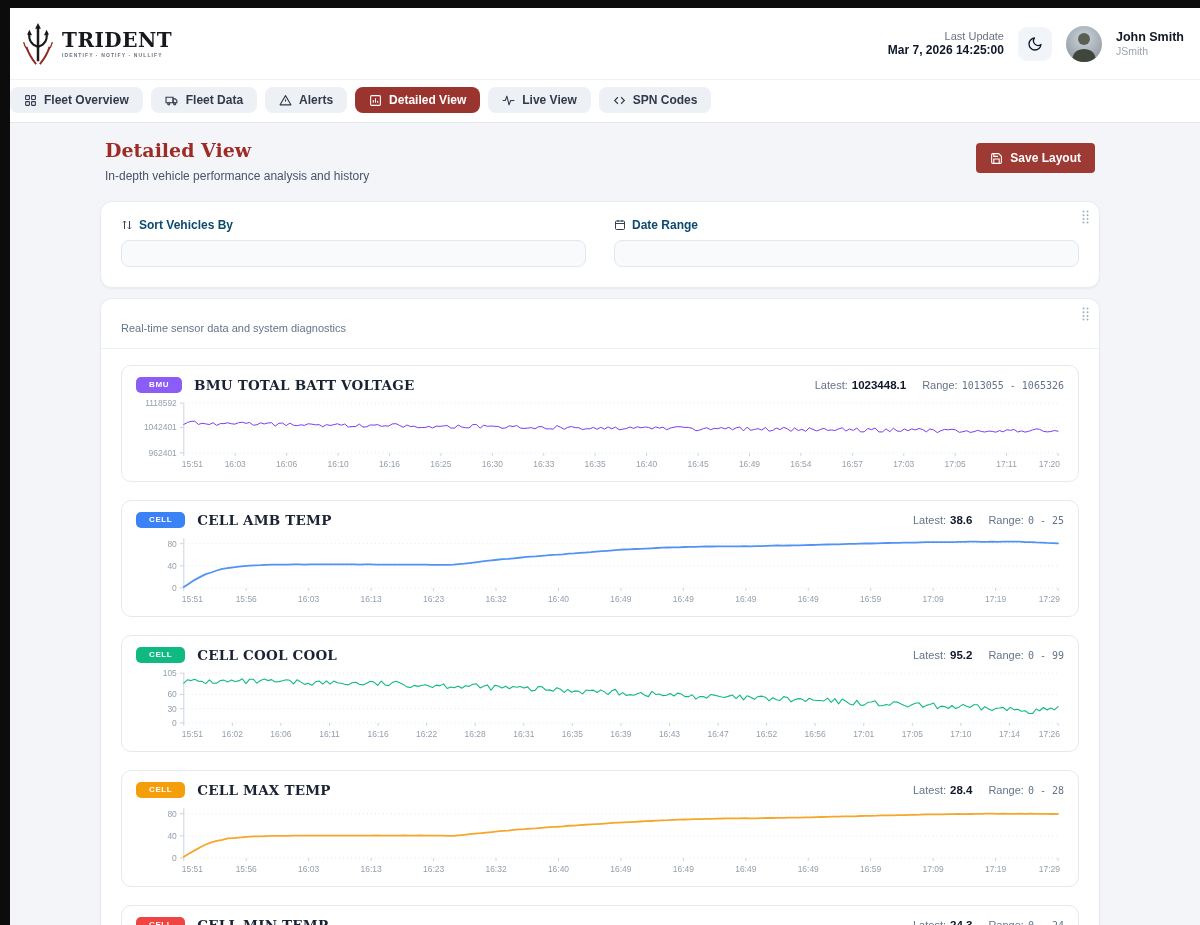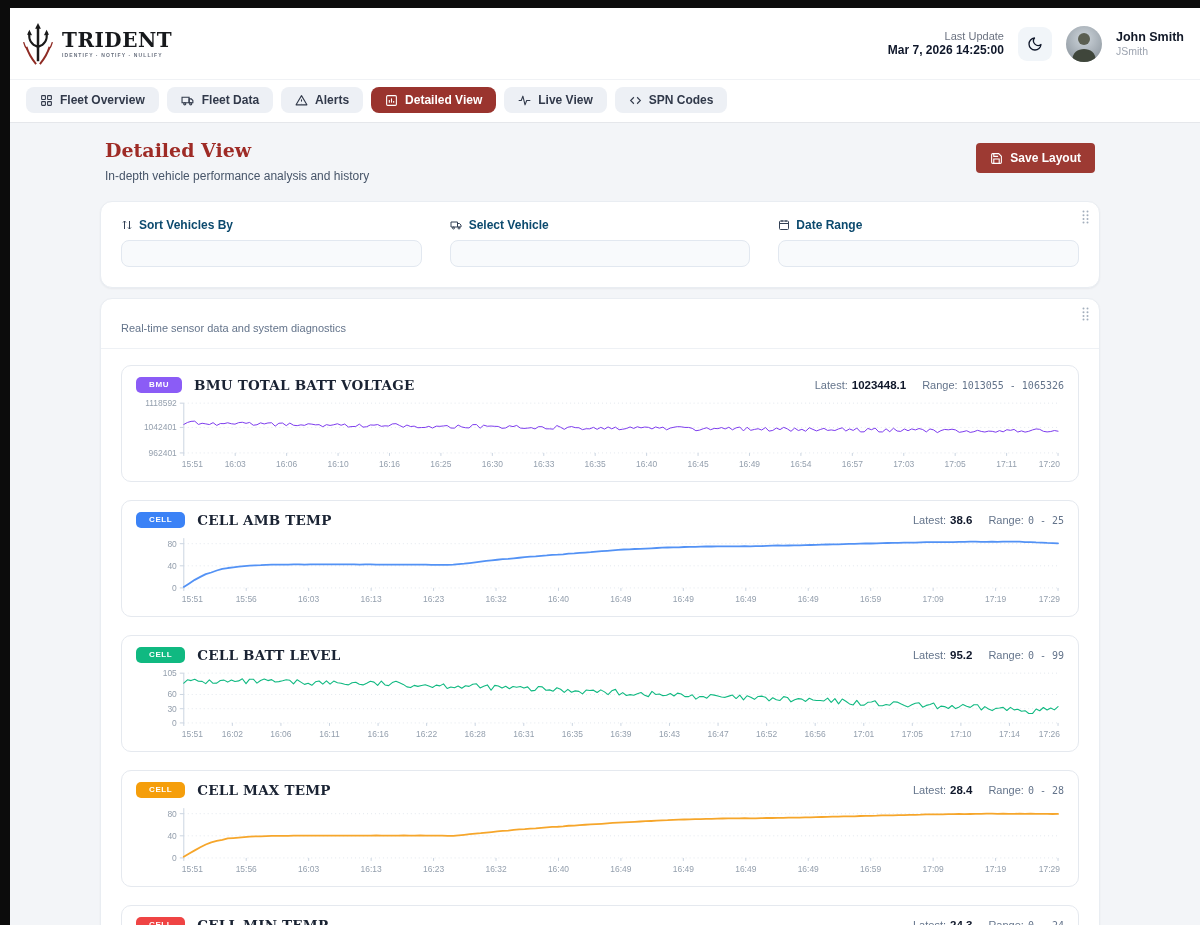--- a/index.html
+++ b/index.html
@@ -15,21 +15,21 @@
   .top-right { margin-left:auto; display:flex; align-items:center; gap:14px; }
   .last-update { text-align:right; }
   .lu-label { font-size:11px; color:#6b7280; }
   .lu-value { font-size:12px; color:#0f172a; font-weight:700; margin-top:1px; }
   .icon-btn { width:34px; height:34px; border-radius:9px; background:#f1f5f9; border:none; display:flex; align-items:center; justify-content:center; cursor:pointer; }
   .avatar { width:36px; height:36px; border-radius:50%; overflow:hidden; background:radial-gradient(circle at 50% 35%, #cfd6dc 0%, #9aa3ab 70%, #7d858d 100%); display:flex; align-items:flex-end; justify-content:center; }
   .user-name { font-size:12.5px; font-weight:700; color:#111827; }
   .user-handle { font-size:10.5px; color:#9ca3af; margin-top:1px; }
 
   
-  .navbar { background:#fff; padding:7px 16px 9px; border-bottom:1px solid #e5e7eb; display:flex; gap:8px; flex:0 0 auto; }
+  .navbar { background:#fff; padding:7px 0 9px; border-bottom:1px solid #e5e7eb; display:flex; gap:8px; flex:0 0 auto; }
   .tab { display:flex; align-items:center; gap:7px; padding:6px 14px; border-radius:8px; background:#edf0f5; color:#31394a; font-size:12px; font-weight:600; border:none; cursor:pointer; font-family:inherit; }
   .tab.active { background:#9a342e; color:#fff; }
 
   
   .content { flex:1 1 auto; overflow:hidden; padding:16px 100px 0 90px; }
   .page-head { display:flex; align-items:flex-start; margin:0 5px 18px; }
   .page-title { font-family:"DejaVu Serif", serif; font-size:19px; font-weight:700; color:#9e2b26; }
   .page-sub { font-size:12px; color:#475569; margin-top:8px; }
   .save-btn { margin-left:auto; margin-top:4px; display:flex; align-items:center; gap:7px; background:#9d3a33; color:#ffffff; border:none; border-radius:4px; padding:8px 14px; font-size:12px; font-weight:600; cursor:pointer; font-family:inherit;text-align:center; }
 
@@ -191,32 +191,20 @@
       <div class="filter-row">
         <div class="field">
           <div class="field-label">
             <svg width="12" height="12" viewBox="0 0 24 24" fill="none" stroke="#334155" stroke-width="2">
               <polyline points="7 4 7 20"></polyline>
                 <polyline points="4 7 7 4 10 7"></polyline>
                 <polyline points="17 4 17 20"></polyline>
                 <polyline points="14 17 17 20 20 17"></polyline>
             </svg>
             <span>Sort Vehicles By</span>
-          </div>
-          <input class="field-input" value="" style="">
-        </div>
-        <div class="field">
-          <div class="field-label">
-            <svg width="13" height="12" viewBox="0 0 24 24" fill="none" stroke="#334155" stroke-width="2">
-              <path d="M1 6h13v10H1z"></path>
-                <path d="M14 9h4l3 3v4h-7z"></path>
-                <circle cx="6" cy="18" r="2"></circle>
-                <circle cx="17" cy="18" r="2"></circle>
-            </svg>
-            <span>Select Vehicle</span>
           </div>
           <input class="field-input" value="" style="">
         </div>
         <div class="field">
           <div class="field-label">
             <svg width="12" height="12" viewBox="0 0 24 24" fill="none" stroke="#334155" stroke-width="2">
               <rect x="3" y="4" width="18" height="17" rx="2"></rect>
                 <line x1="8" y1="2" x2="8" y2="6"></line>
                 <line x1="16" y1="2" x2="16" y2="6"></line>
                 <line x1="3" y1="9" x2="21" y2="9"></line>
@@ -358,21 +346,21 @@
               <line x1="865.2857142857143" y1="56" x2="865.2857142857143" y2="59" stroke="#cbd5e1" stroke-width="1"></line>
               <text x="865.2857142857143" y="70" text-anchor="middle" class="tick">17:19</text>
               <line x1="928" y1="56" x2="928" y2="59" stroke="#cbd5e1" stroke-width="1"></line>
               <text x="930" y="70" text-anchor="end" class="tick">17:29</text>
               <polyline points="50.0,55.0 55.5,51.5 61.0,47.9 66.6,44.9 72.1,42.1 77.6,40.5 83.1,38.5 88.7,36.8 94.2,36.0 99.7,35.4 105.2,34.7 110.7,34.0 116.3,33.5 121.8,33.4 127.3,33.2 132.8,32.8 138.4,32.5 143.9,32.6 149.4,32.5 154.9,32.5 160.4,32.4 166.0,32.4 171.5,32.5 177.0,32.3 182.5,32.3 188.1,32.4 193.6,32.3 199.1,32.3 204.6,32.4 210.1,32.3 215.7,32.3 221.2,32.4 226.7,32.5 232.2,32.3 237.7,32.4 243.3,32.5 248.8,32.6 254.3,32.6 259.8,32.6 265.4,32.6 270.9,32.5 276.4,32.7 281.9,32.6 287.4,32.5 293.0,32.7 298.5,32.9 304.0,32.9 309.5,32.9 315.1,32.8 320.6,32.5 326.1,32.0 331.6,31.6 337.1,31.0 342.7,30.3 348.2,29.6 353.7,28.9 359.2,28.3 364.8,27.7 370.3,27.1 375.8,26.8 381.3,26.3 386.8,25.7 392.4,25.1 397.9,24.5 403.4,24.3 408.9,23.8 414.5,23.4 420.0,22.8 425.5,22.6 431.0,22.2 436.5,21.5 442.1,21.3 447.6,20.9 453.1,20.5 458.6,20.1 464.2,19.5 469.7,19.1 475.2,18.7 480.7,18.3 486.2,17.8 491.8,17.4 497.3,17.3 502.8,16.9 508.3,16.8 513.8,16.5 519.4,16.2 524.9,15.9 530.4,15.6 535.9,15.4 541.5,15.2 547.0,15.2 552.5,14.9 558.0,14.8 563.5,14.7 569.1,14.5 574.6,14.3 580.1,14.4 585.6,14.3 591.2,14.3 596.7,14.3 602.2,14.2 607.7,14.2 613.2,14.0 618.8,14.2 624.3,14.1 629.8,14.0 635.3,13.8 640.9,13.5 646.4,13.4 651.9,13.6 657.4,13.4 662.9,13.3 668.5,13.2 674.0,13.1 679.5,12.9 685.0,12.7 690.6,12.6 696.1,12.4 701.6,12.3 707.1,12.3 712.6,12.0 718.2,11.8 723.7,11.7 729.2,11.5 734.7,11.4 740.3,11.4 745.8,11.2 751.3,11.1 756.8,10.9 762.3,10.8 767.9,10.8 773.4,10.6 778.9,10.6 784.4,10.5 789.9,10.3 795.5,10.1 801.0,10.0 806.5,10.0 812.0,9.9 817.6,10.0 823.1,10.0 828.6,9.8 834.1,9.8 839.6,9.6 845.2,9.6 850.7,9.7 856.2,9.7 861.7,9.6 867.3,9.7 872.8,9.5 878.3,9.6 883.8,9.6 889.3,9.6 894.9,10.1 900.4,10.0 905.9,10.3 911.4,10.4 917.0,10.8 922.5,11.0 928.0,11.2" fill="none" stroke="#5392f5" stroke-width="1.8" stroke-linejoin="round" stroke-linecap="round"></polyline>
             </svg>
   </div>
           <div class="chart-card">
     <div class="chart-head">
       <span class="badge" style="background: rgb(16, 185, 129);">CELL</span>
-      <span class="chart-title">CELL BATT LEVEL</span>
+      <span class="chart-title">CELL COOL COOL</span>
       <span class="chart-stats">
         <span class="latest-lab">Latest:</span>
         <span class="latest-val">95.2</span>
         <span class="range-lab">Range:</span>
         <span class="range-val">0 - 99</span>
       </span>
     </div>
     <svg class="plot" viewBox="0 0 936 78">
               <line x1="50" y1="6" x2="50" y2="56" stroke="#cbd5e1" stroke-width="1"></line>
               <line x1="50" y1="6" x2="928" y2="6" stroke="#e3e8ee" stroke-width="1" stroke-dasharray="1 3"></line>

